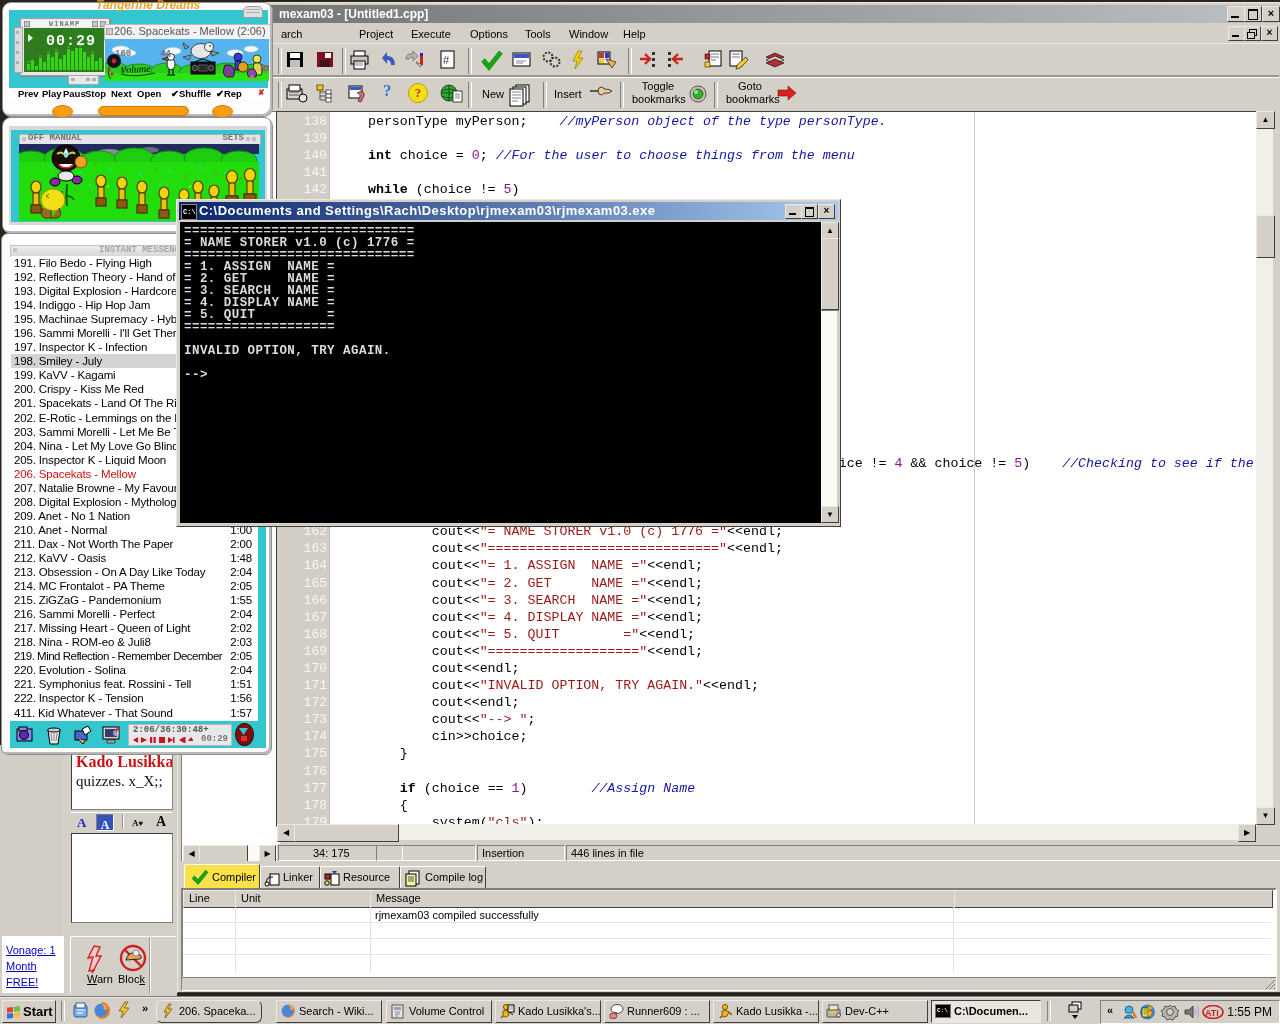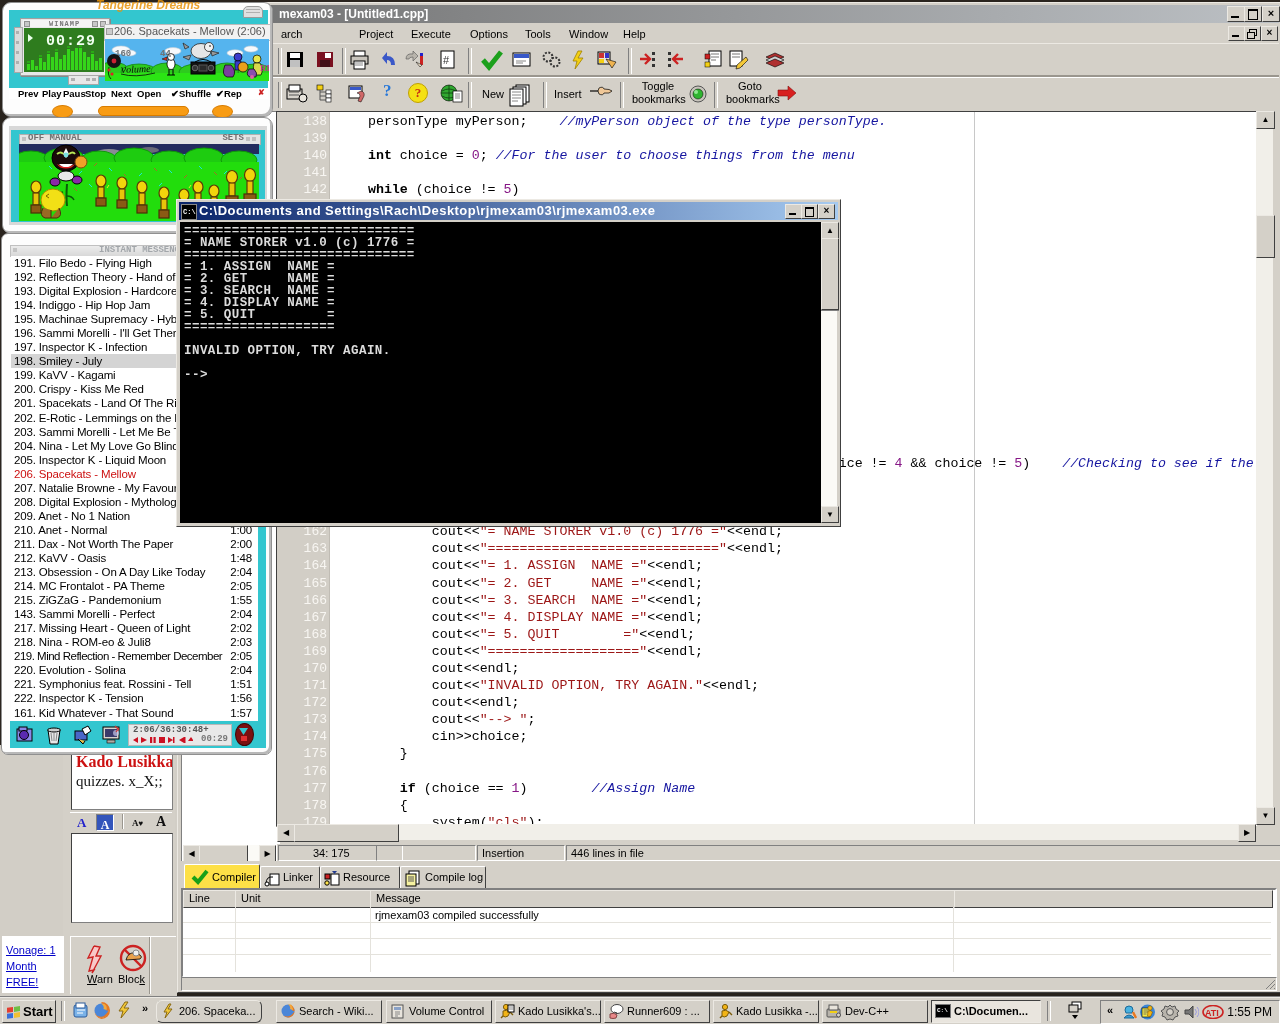--- a/index.html
+++ b/index.html
@@ -778,21 +778,21 @@
       </div>
 <div style="position:relative;height:14.06px;line-height:14px;white-space:nowrap;color:#000;">
         <span style="position:absolute;left:3px;">214. MC Frontalot - PA Theme</span>
         <span style="position:absolute;right:6px;">2:05</span>
       </div>
 <div style="position:relative;height:14.06px;line-height:14px;white-space:nowrap;color:#000;">
         <span style="position:absolute;left:3px;">215. ZiGZaG - Pandemonium</span>
         <span style="position:absolute;right:6px;">1:55</span>
       </div>
 <div style="position:relative;height:14.06px;line-height:14px;white-space:nowrap;color:#000;">
-        <span style="position:absolute;left:3px;">143. Sammi Morelli - Perfect</span>
+        <span style="position:absolute;left:3px;">216. Sammi Morelli - Perfect</span>
         <span style="position:absolute;right:6px;">2:04</span>
       </div>
 <div style="position:relative;height:14.06px;line-height:14px;white-space:nowrap;color:#000;">
         <span style="position:absolute;left:3px;">217. Missing Heart - Queen of Light</span>
         <span style="position:absolute;right:6px;">2:02</span>
       </div>
 <div style="position:relative;height:14.06px;line-height:14px;white-space:nowrap;color:#000;">
         <span style="position:absolute;left:3px;">218. Nina - ROM-eo &amp; Juli8</span>
         <span style="position:absolute;right:6px;">2:03</span>
       </div>
@@ -806,21 +806,21 @@
       </div>
 <div style="position:relative;height:14.06px;line-height:14px;white-space:nowrap;color:#000;">
         <span style="position:absolute;left:3px;">221. Symphonius feat. Rossini - Tell</span>
         <span style="position:absolute;right:6px;">1:51</span>
       </div>
 <div style="position:relative;height:14.06px;line-height:14px;white-space:nowrap;color:#000;">
         <span style="position:absolute;left:3px;">222. Inspector K - Tension</span>
         <span style="position:absolute;right:6px;">1:56</span>
       </div>
 <div style="position:relative;height:14.06px;line-height:14px;white-space:nowrap;color:#000;">
-        <span style="position:absolute;left:3px;">161. Kid Whatever - That Sound</span>
+        <span style="position:absolute;left:3px;">411. Kid Whatever - That Sound</span>
         <span style="position:absolute;right:6px;">1:57</span>
       </div>
   </div>
 
   <div class="abs" style="left:8px;top:487px;width:256px;height:27px;background:#33c6cf;">
     <svg class="abs" style="left:6px;top:3px;" width="120" height="22">
       <g transform="translate(0,2)">
           <rect x="1" y="3" width="15" height="12" fill="#8888e8" stroke="#000"></rect>
           <rect x="3" y="1" width="8" height="4" fill="#8888e8" stroke="#000"></rect>
           <circle cx="8" cy="9" r="4.5" fill="#5a2ab0" stroke="#000"></circle>

